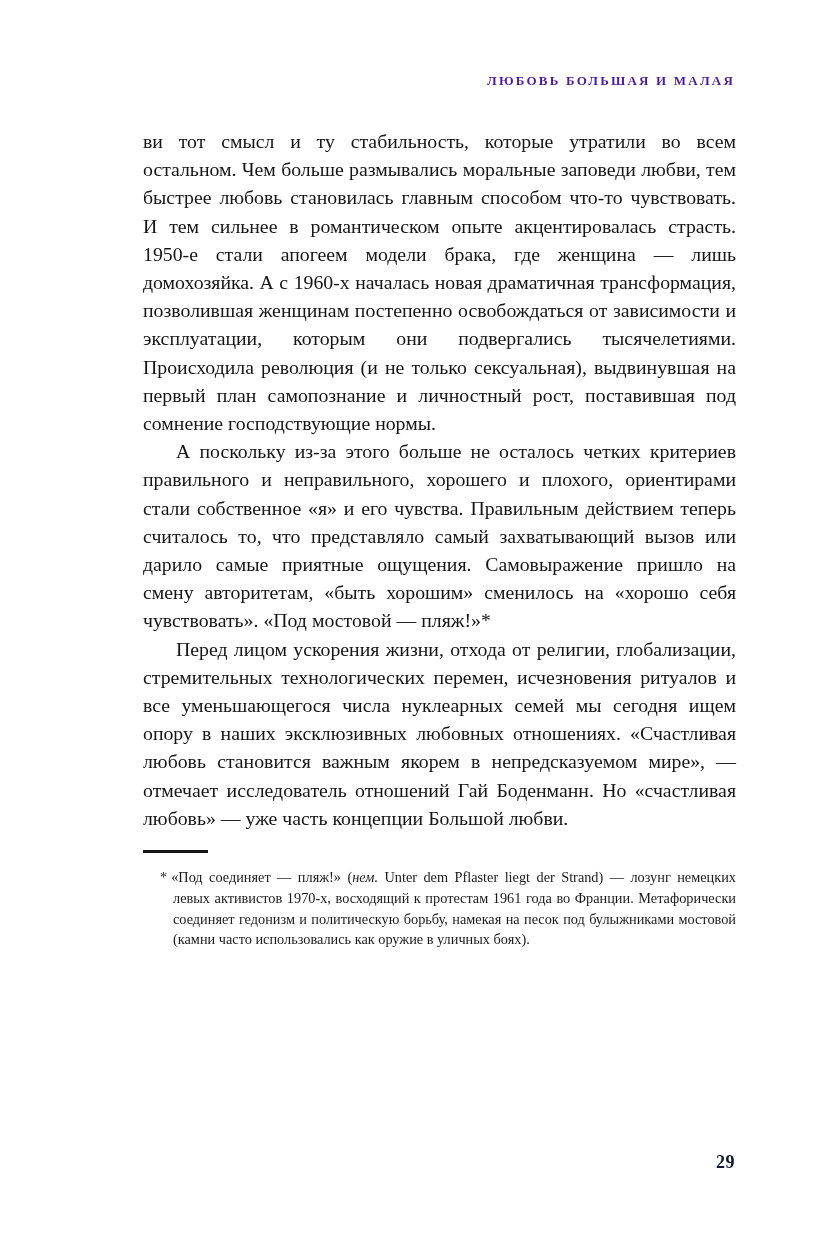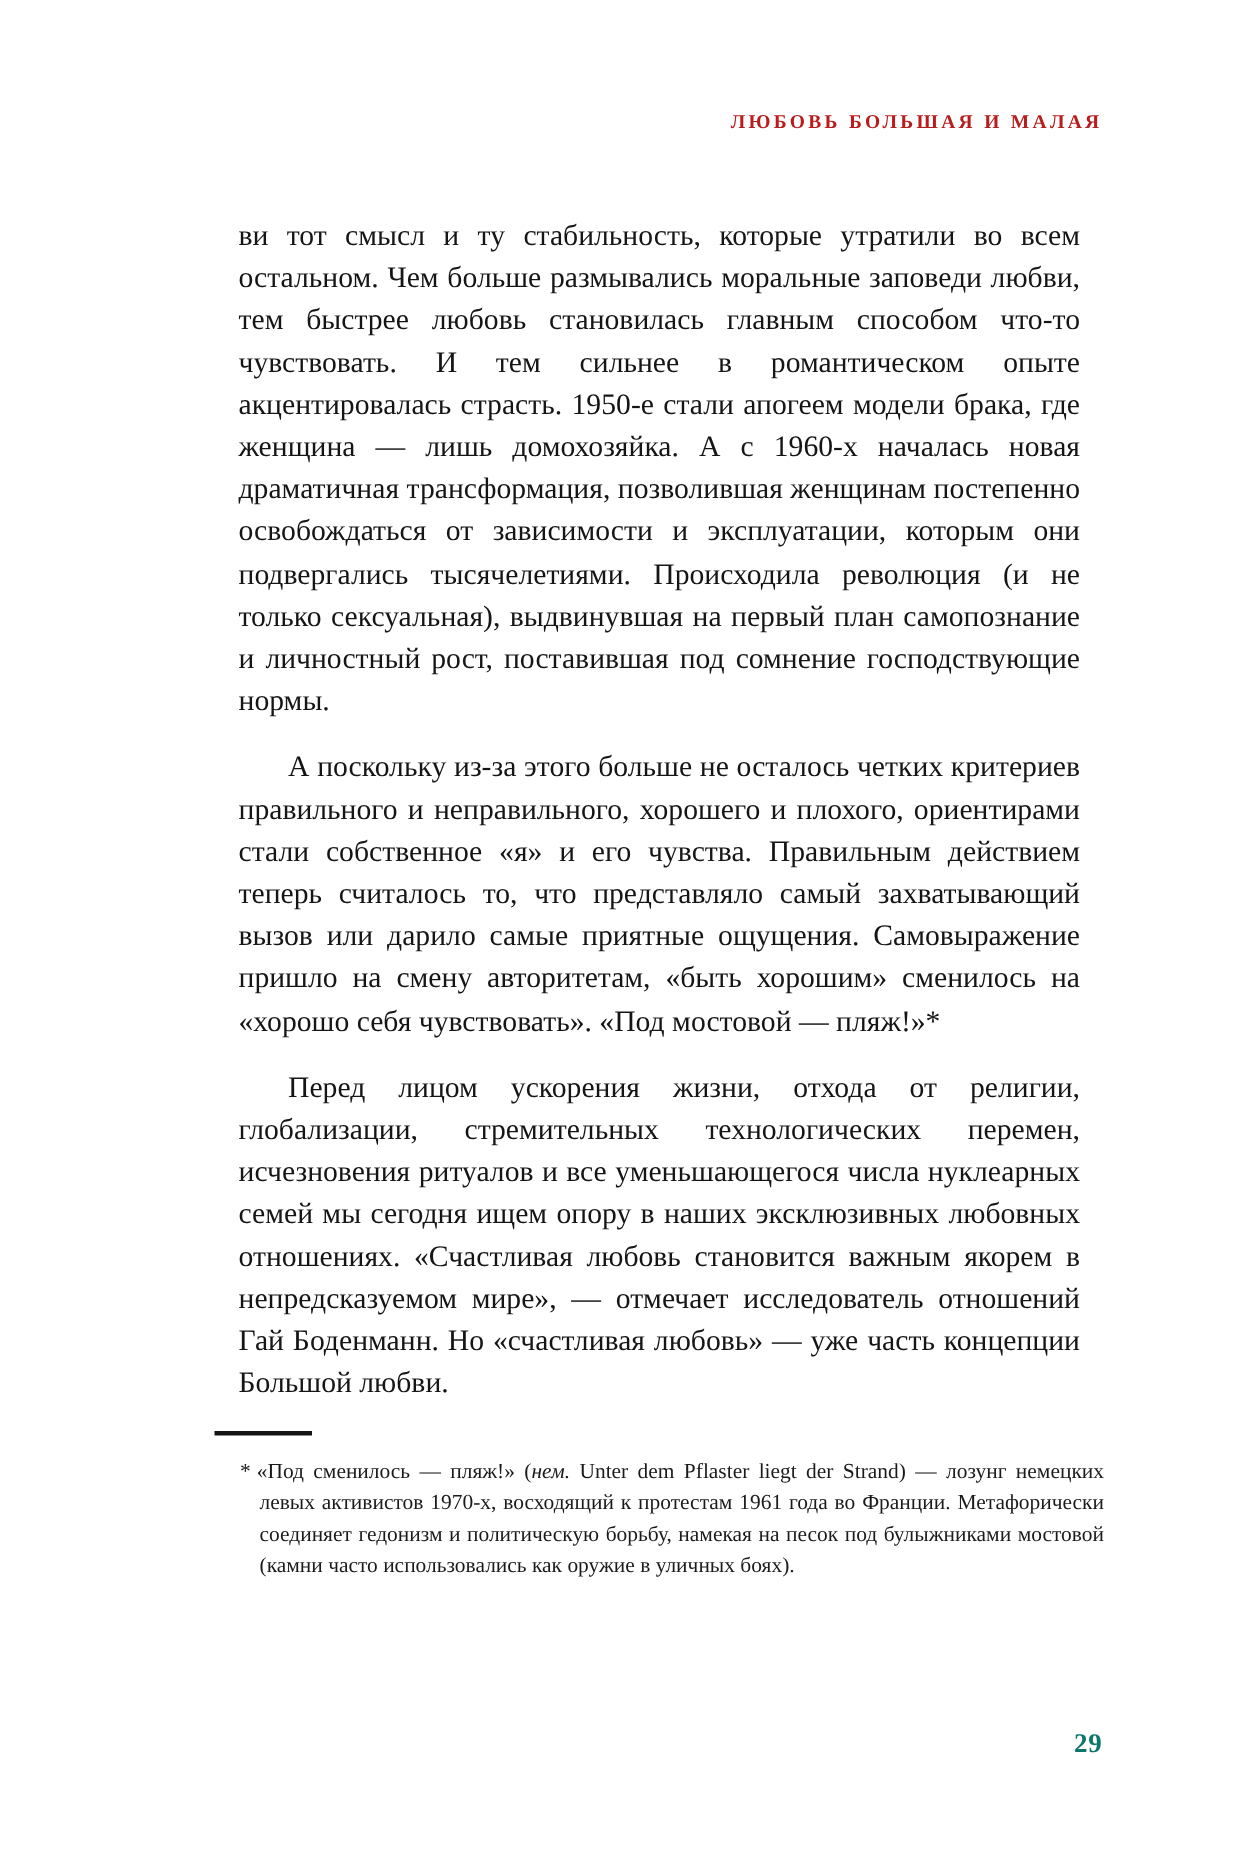--- a/index.html
+++ b/index.html
@@ -17,34 +17,34 @@
       overflow: hidden;
       box-sizing: border-box;
     }
     .running-head {
       position: absolute;
       top: 73px;
       right: 98px;
       font-size: 13px;
       font-weight: bold;
       letter-spacing: 2.2px;
-      color: #b91c1c;
+      color: #4c1d95;
       white-space: nowrap;
     }
     .text-block {
       position: absolute;
       left: 143px;
       top: 127px;
       width: 593px;
       font-size: 19.8px;
       line-height: 28.2px;
       text-align: justify;
     }
     .para {
-      margin: 16px;
+      margin: 0;
       text-indent: 33px;
     }
     .para.first {
       text-indent: 0;
     }
     .footnote-area {
       margin-top: 6px;
     }
     .footnote-rule {
       width: 65px;
@@ -68,42 +68,42 @@
       font-style: italic;
       margin-top: 48px;
     }
     .folio {
       position: absolute;
       right: 98px;
       top: 1152px;
       font-size: 18px;
       font-weight: bold;
       letter-spacing: 0.5px;
-      color: #0f766e;
+      color: #0f172a;
     }
   </style>
 </head>
 <body>
 
 <div class="page">
 
   <div class="running-head">ЛЮБОВЬ БОЛЬШАЯ И МАЛАЯ</div>
 
   <main class="text-block">
 
     <p class="para first">ви тот смысл и ту стабильность, которые утратили во всем остальном. Чем больше размывались моральные заповеди любви, тем быстрее любовь становилась главным способом что-то чувствовать. И тем сильнее в романтическом опыте акцентировалась страсть. 1950-е стали апогеем модели брака, где женщина — лишь домохозяйка. А с 1960-х началась новая драматичная трансформация, позволившая женщинам постепенно освобождаться от зависимости и эксплуатации, которым они подвергались тысячелетиями. Происходила революция (и не только сексуальная), выдвинувшая на первый план самопознание и личностный рост, поставившая под сомнение господствующие нормы.</p>
 
     <p class="para">А поскольку из-за этого больше не осталось четких критериев правильного и неправильного, хорошего и плохого, ориентирами стали собственное «я» и его чувства. Правильным действием теперь считалось то, что представляло самый захватывающий вызов или дарило самые приятные ощущения. Самовыражение пришло на смену авторитетам, «быть хорошим» сменилось на «хорошо себя чувствовать». «Под мостовой — пляж!»*</p>
 
     <p class="para">Перед лицом ускорения жизни, отхода от религии, глобализации, стремительных технологических перемен, исчезновения ритуалов и все уменьшающегося числа нуклеарных семей мы сегодня ищем опору в наших эксклюзивных любовных отношениях. «Счастливая любовь становится важным якорем в непредсказуемом мире», — отмечает исследователь отношений Гай Боденманн. Но «счастливая любовь» — уже часть концепции Большой любви.</p>
 
     <div class="footnote-area">
       <div class="footnote-rule"></div>
       <p class="footnote">
-        <span class="fn-marker">*</span><span>«Под сменилось — пляж!» (</span><em>нем.</em><span> Unter dem Pflaster liegt der Strand) — лозунг немецких левых активистов 1970-х, восходящий к протестам 1961 года во Франции. Метафорически соединяет гедонизм и политическую борьбу, намекая на песок под булыжниками мостовой (камни часто использовались как оружие в уличных боях).</span>
+        <span class="fn-marker">*</span><span>«Под соединяет — пляж!» (</span><em>нем.</em><span> Unter dem Pflaster liegt der Strand) — лозунг немецких левых активистов 1970-х, восходящий к протестам 1961 года во Франции. Метафорически соединяет гедонизм и политическую борьбу, намекая на песок под булыжниками мостовой (камни часто использовались как оружие в уличных боях).</span>
       </p>
     </div>
 
   </main>
 
   <div class="folio">29</div>
 
 </div>
 
 </body></html>

